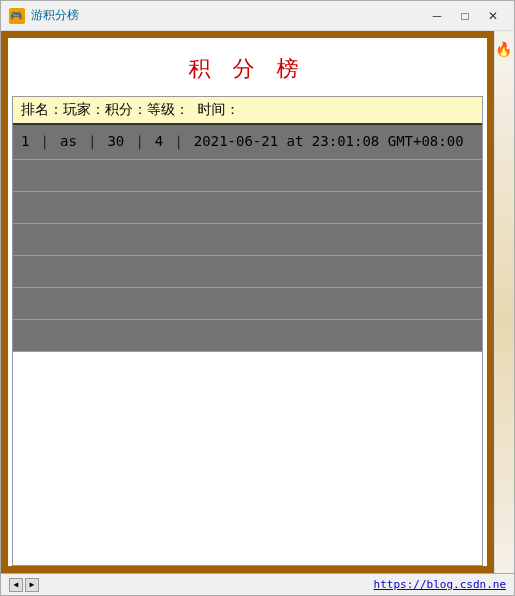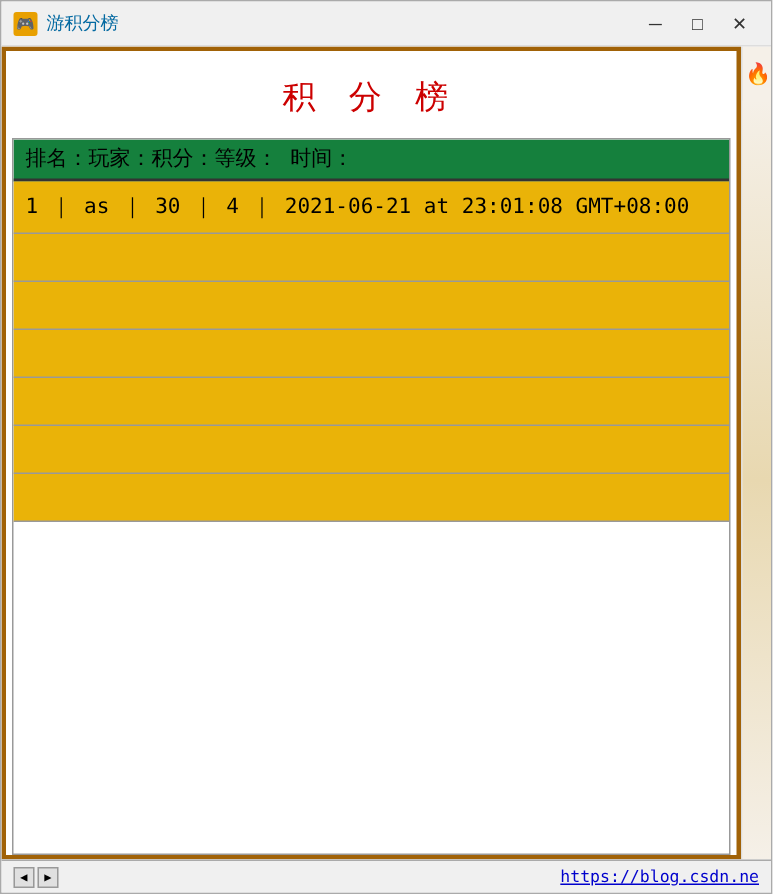--- a/index.html
+++ b/index.html
@@ -86,21 +86,21 @@
       flex: 1;
       overflow: hidden;
     }
 
     
     .leaderboard-window {
       flex: 1;
       display: flex;
       flex-direction: column;
       background: white;
-      border: 3px solid #a16207;
+      border: 7px solid #a16207;
       margin: 0;
     }
 
     .leaderboard-title {
       text-align: center;
       color: #cc0000;
       font-size: 22px;
       font-weight: normal;
       padding: 16px 0 12px 0;
       letter-spacing: 8px;
@@ -116,33 +116,33 @@
       position: relative;
     }
 
     .table-header {
       display: flex;
       align-items: center;
       padding: 4px 8px;
       border-bottom: 2px solid #333;
       font-size: 14px;
       color: #000;
-      background: #15803d;
+      background: #fef9c3;
       font-family: 'SimSun', '宋体', monospace;
     }
 
     .table-row {
       display: flex;
       align-items: center;
       padding: 8px 8px;
       border-bottom: 1px solid #999;
       font-size: 14px;
       color: #000;
       font-family: 'SimSun', '宋体', monospace;
-      background: #eab308;
+      background: #737373;
     }
 
     
     .right-sidebar {
       width: 20px;
       background: #f5f0e8;
       display: flex;
       flex-direction: column;
       align-items: center;
       padding-top: 10px;

